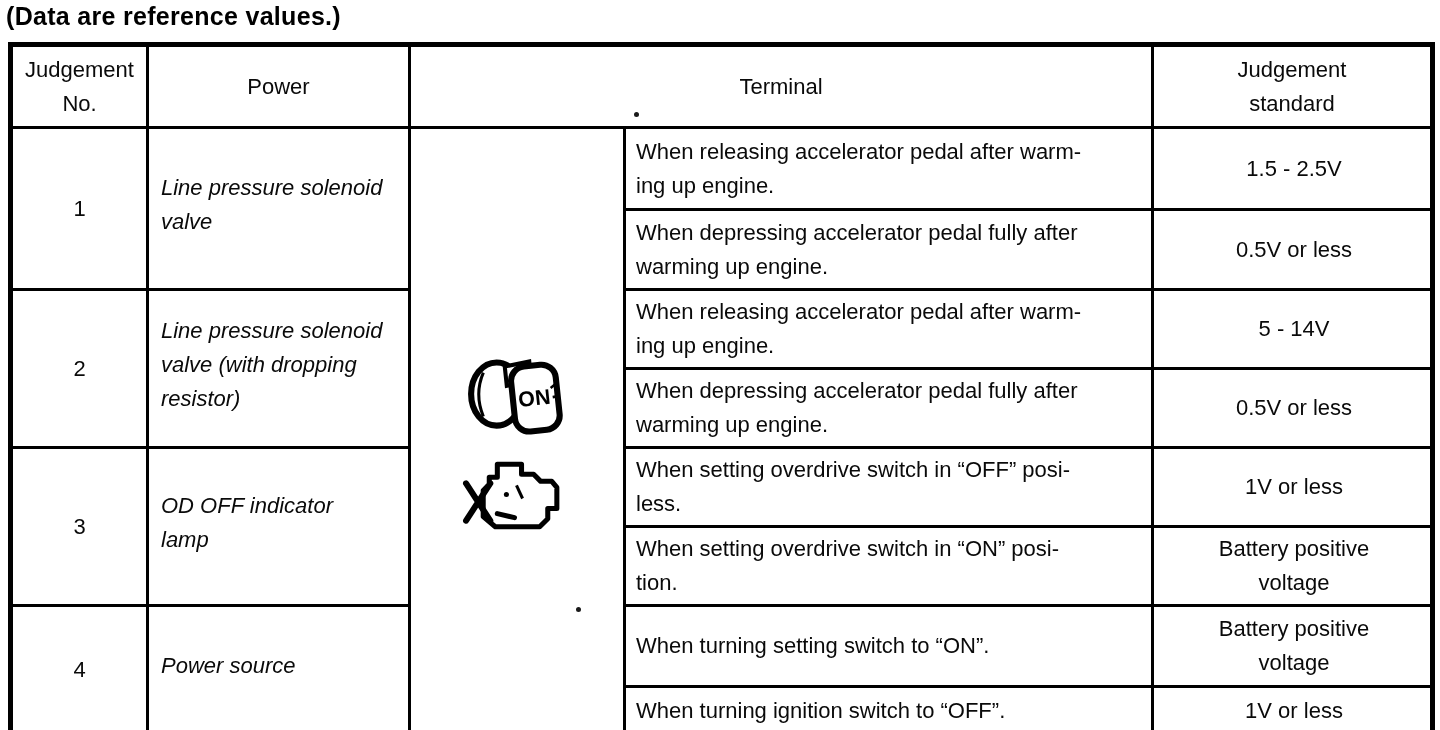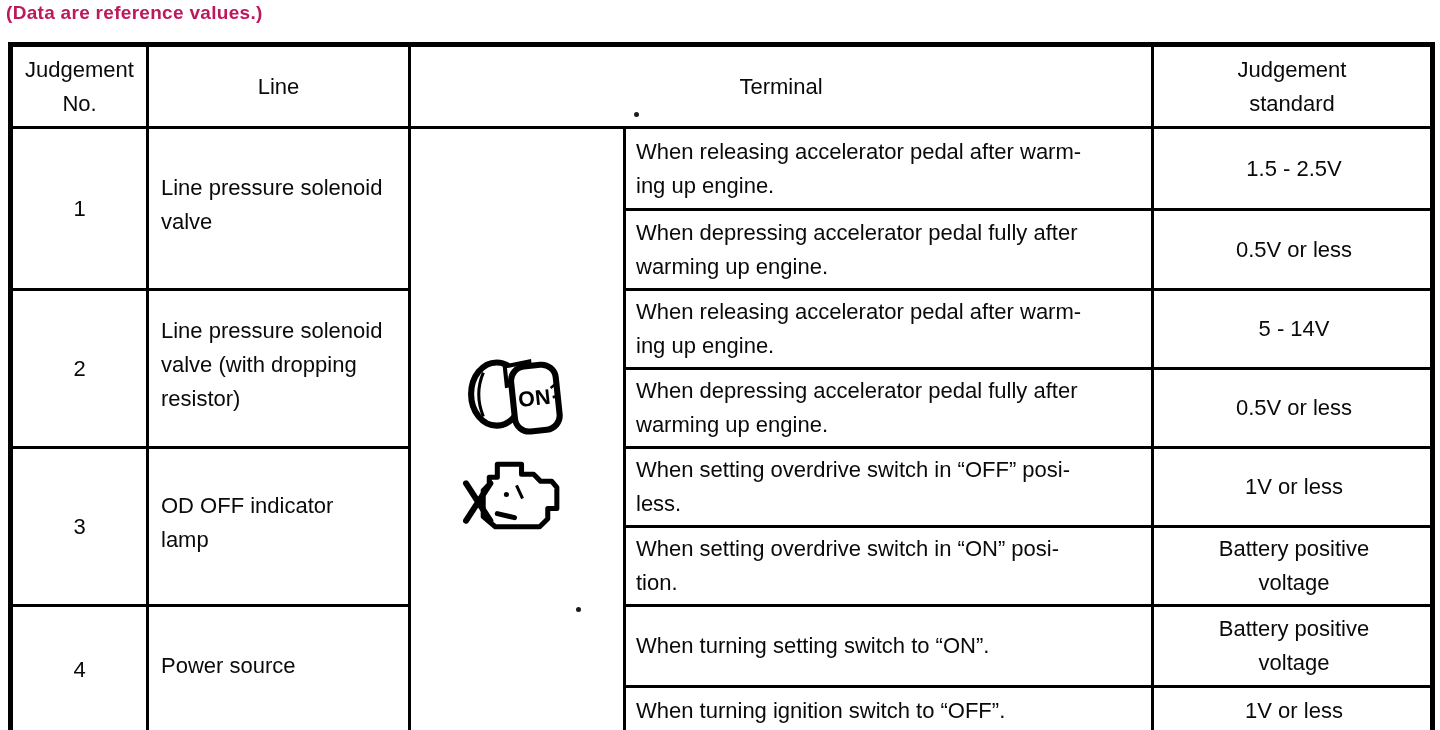--- a/index.html
+++ b/index.html
@@ -10,24 +10,24 @@
     background: #ffffff;
     font-family: "Liberation Sans", sans-serif;
     color: #000000;
     position: relative;
     overflow: hidden;
   }
   .page-title {
     position: absolute;
     left: 6px;
     top: 2px;
-    font-size: 19px;
+    font-size: 25px;
     font-weight: bold;
     letter-spacing: 0.3px;
-    color: #be185d;
+    color: #000000;
   }
   table.ref-table {
     position: absolute;
     left: 8px;
     top: 42px;
     width: 1422px;
     border-collapse: collapse;
     table-layout: fixed;
     border: 5px solid #000;
     font-size: 22px;
@@ -37,21 +37,21 @@
   table.ref-table th,
   table.ref-table td {
     border: 3px solid #000;
     vertical-align: middle;
     font-weight: normal;
     overflow: hidden;
   }
   .pre { white-space: pre-line; }
   th.hdr { text-align: center; }
   td.terminal { text-align: center; }
-  td.item { text-align: left; padding: 4px 10px 12px 12px; }
+  td.item { text-align: left; padding: 4px 10px 12px 12px; font-style: italic; }
   td.cond { text-align: left; padding: 4px 8px 4px 10px; margin-left: 43px; }
   td.judge { text-align: center; padding: 4px 8px 4px 12px; }
   td.icon-cell { vertical-align: middle; }
   .icon-stack {
     display: flex;
     flex-direction: column;
     align-items: center;
     gap: 12px;
     transform: translateY(10px);
   }
@@ -74,21 +74,21 @@
     <col style="width:262px">
     <col style="width:215px">
     <col style="width:528px">
     <col style="width:280px">
   </colgroup>
 
   <tbody>
       <tr style="height:83px">
     <th class="hdr pre">Judgement
 No.</th>
-    <th class="hdr">Line</th>
+    <th class="hdr">Power</th>
     <th class="hdr" colspan="2">Terminal</th>
     <th class="hdr pre">Judgement
 standard</th>
   </tr>
 
   <tr style="height:82px">
     <td class="terminal" rowspan="2">1</td>
     <td class="item pre" rowspan="2">Line pressure solenoid
 valve</td>
     <td class="icon-cell" rowspan="8">

